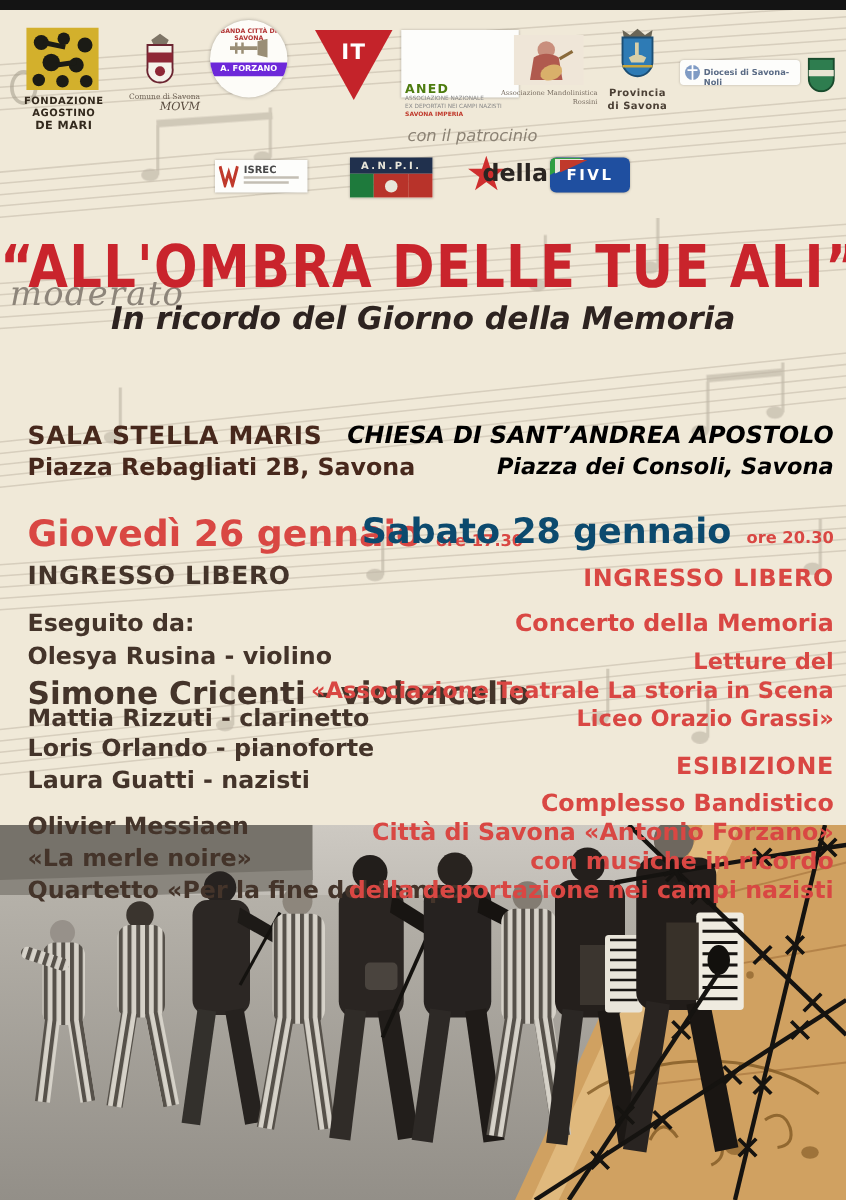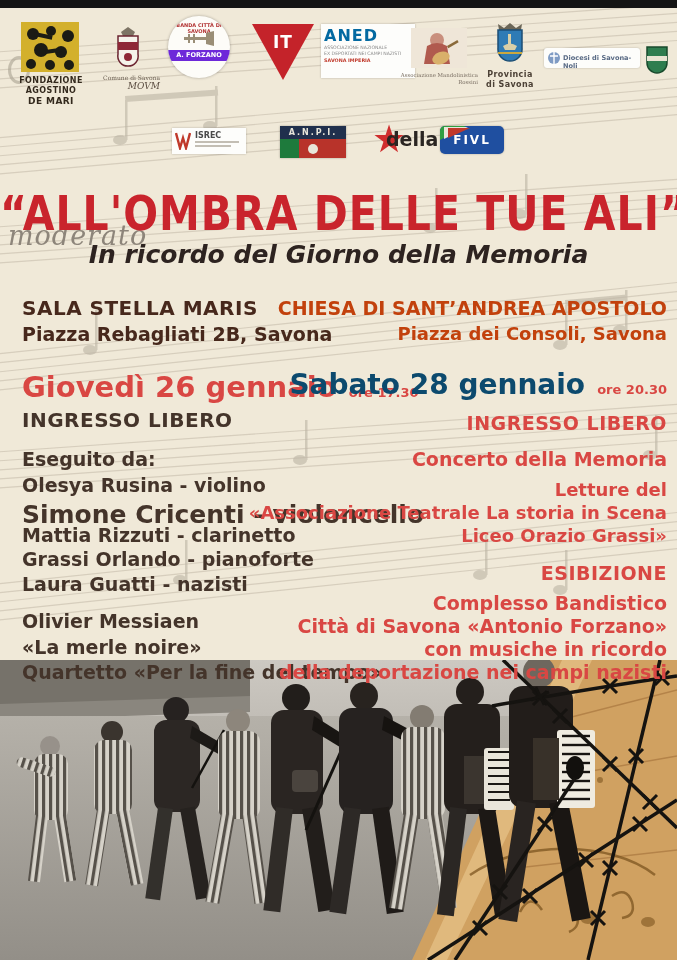--- a/index.html
+++ b/index.html
@@ -27,24 +27,24 @@
     font-size:41px;letter-spacing:1px;transform:scaleY(1.15);transform-origin:top center;
     z-index:2;white-space:nowrap;}
   .subtitle{left:0;top:240px;width:677px;text-align:center;color:#2d2320;font-weight:bold;
     font-style:italic;font-size:25px;z-index:2;}
   
   .colL{left:22px;top:0;width:360px;z-index:2;}
   .colR{left:287px;top:0;width:384px;text-align:right;z-index:3;}
   .dk{color:#44342a;font-weight:bold;}
   .dkv{color:#47281c;font-weight:bold;}
   .rd{color:#d94743;font-weight:bold;}
-  .rds{color:#c2410c;font-weight:bold;}
+  .rds{color:#000000;font-weight:bold;font-style:italic;}
   .dategray{color:#0c4a6e;font-weight:bold;}
   .timesm{font-size:13px;font-weight:bold;color:#d94743;margin-left:7px;}
-  .line{position:absolute;white-space:nowrap;}
+  .line{position:absolute;white-space:nowrap;margin-top:40px;}
   .colR .line{right:4px;}
   
   .photo{left:0;top:660px;width:677px;height:300px;z-index:1;}
   .redoverlay{z-index:4;}
 </style>
 </head>
 <body>
 
 <div class="poster">
 
@@ -174,21 +174,21 @@
       <div style="position:absolute;left:0;top:48px;width:62px;text-align:center;font-size:5px;color:#b23434;"></div>
     </div>
   </div>
 
   <div class="abs" style="left:252px;top:24px;z-index:2;">
     <div style="position:relative;width:62px;height:56px;display:inline-block;vertical-align:top;">
       <div class="tri"></div>
       <div class="tri-label">IT</div>
     </div>
     <div class="card" style="display:inline-block;vertical-align:top;width:88px;height:50px;margin-left:2px;padding:2px 3px;">
-      <div style="font-size:16px;font-weight:800;color:#0369a1;letter-spacing:1px;">ANED</div>
+      <div style="font-size:10px;font-weight:800;color:#4d7c0f;letter-spacing:1px;margin-top:40px;">ANED</div>
       <div style="font-size:4.6px;color:#8a8a8a;line-height:6px;">ASSOCIAZIONE NAZIONALE</div>
       <div style="font-size:4.6px;color:#8a8a8a;line-height:6px;">EX DEPORTATI NEI CAMPI NAZISTI</div>
       <div style="font-size:4.8px;color:#c0392b;line-height:7px;font-weight:bold;">SAVONA IMPERIA</div>
     </div>
   </div>
 
   <div class="abs" style="left:400px;top:28px;width:78px;z-index:2;">
     <svg width="56" height="40" style="margin-left:11px;" viewBox="0 0 56 40">
       <rect width="56" height="40" fill="#efe6d8"></rect>
       <circle cx="26" cy="12" r="7" fill="#c98f7d"></circle>
@@ -218,20 +218,21 @@
         <path d="M7,2 v12 M3,6 h8" stroke="#ffffff" stroke-width="1.4" fill="none"></path>
     </svg>
     <div style="position:absolute;left:19px;top:6px;font-size:6.6px;color:#5a6b85;font-weight:bold;">Diocesi di Savona-Noli</div>
   </div>
 
   <svg class="abs" style="left:646px;top:46px;z-index:2;" width="22" height="28" viewBox="0 0 22 28">
     <path d="M1,1 h20 v16 a10 10 0 0 1 -10 10 a10 10 0 0 1 -10 -10 Z" fill="#2e7d4f" stroke="#184a2c" stroke-width="1.5"></path>
     <rect x="1" y="10" width="20" height="5" fill="#e8e4d2"></rect>
   </svg>
 
+  <div class="abs patronage" style="left:288px;top:102px;width:180px;text-align:center;">con il patrocinio</div>
 
   <div class="abs card" style="left:172px;top:128px;width:74px;height:26px;z-index:2;">
     <svg width="16" height="18" style="position:absolute;left:3px;top:4px;" viewBox="0 0 16 18">
       <path d="M1,1 L5,16 L8,6 L11,16 L15,1" stroke="#c0392b" stroke-width="2.4" fill="none"></path>
     </svg>
     <div style="position:absolute;left:23px;top:3px;font-size:8px;font-weight:bold;color:#4a4a4a;">ISREC</div>
     <div style="position:absolute;left:23px;top:13px;width:44px;height:2px;background:#c3beb4;"></div>
     <div style="position:absolute;left:23px;top:17px;width:36px;height:2px;background:#c3beb4;"></div>
   </div>
 
@@ -273,21 +274,21 @@
     <div class="line dkv" style="top:323px;font-size:19px;">Piazza Rebagliati 2B, Savona</div>
     <div class="line" style="top:370px;">
       <span class="rd" style="font-size:29px;">Giovedì 26 gennaio</span>
       <span class="timesm">ore 17.30</span>
     </div>
     <div class="line dk" style="top:408px;font-size:20px;letter-spacing:.5px;">INGRESSO LIBERO</div>
     <div class="line dk" style="top:448px;font-size:19px;">Eseguito da:</div>
     <div class="line dk" style="top:474px;font-size:19px;">Olesya Rusina - violino</div>
     <div class="line dk" style="top:500px;font-size:25px;">Simone Cricenti - violoncello</div>
     <div class="line dk" style="top:524px;font-size:19px;">Mattia Rizzuti - clarinetto</div>
-    <div class="line dk" style="top:548px;font-size:19px;">Grassi Orlando - pianoforte</div>
+    <div class="line dk" style="top:548px;font-size:19px;">Loris Orlando - pianoforte</div>
     <div class="line dk" style="top:573px;font-size:19px;">Laura Guatti - nazisti</div>
     <div class="line dk" style="top:610px;font-size:19px;">Olivier Messiaen</div>
     <div class="line dk" style="top:636px;font-size:19px;">«La merle noire»</div>
     <div class="line dk" style="top:661px;font-size:19px;">Quartetto «Per la fine del tempo»</div>
   </div>
 
   <div class="abs colR redoverlay">
     <div class="line rds" style="top:297px;font-size:19px;">CHIESA DI SANT’ANDREA APOSTOLO</div>
     <div class="line rds" style="top:323px;font-size:18px;">Piazza dei Consoli, Savona</div>
     <div class="line" style="top:368px;">

